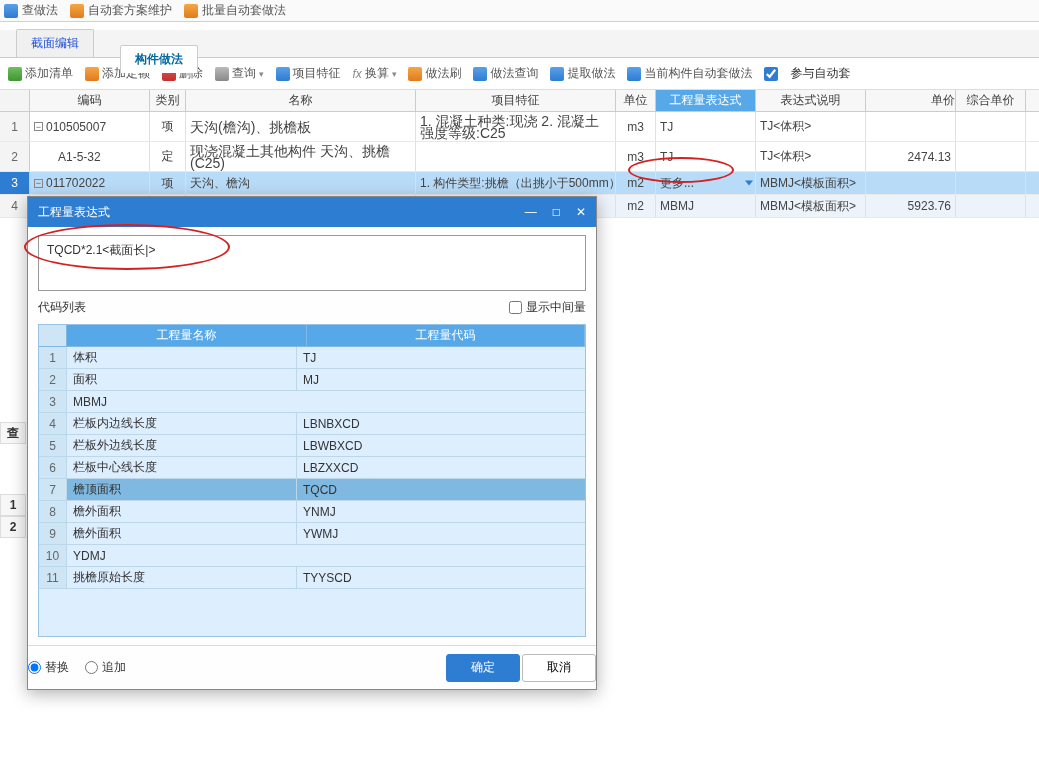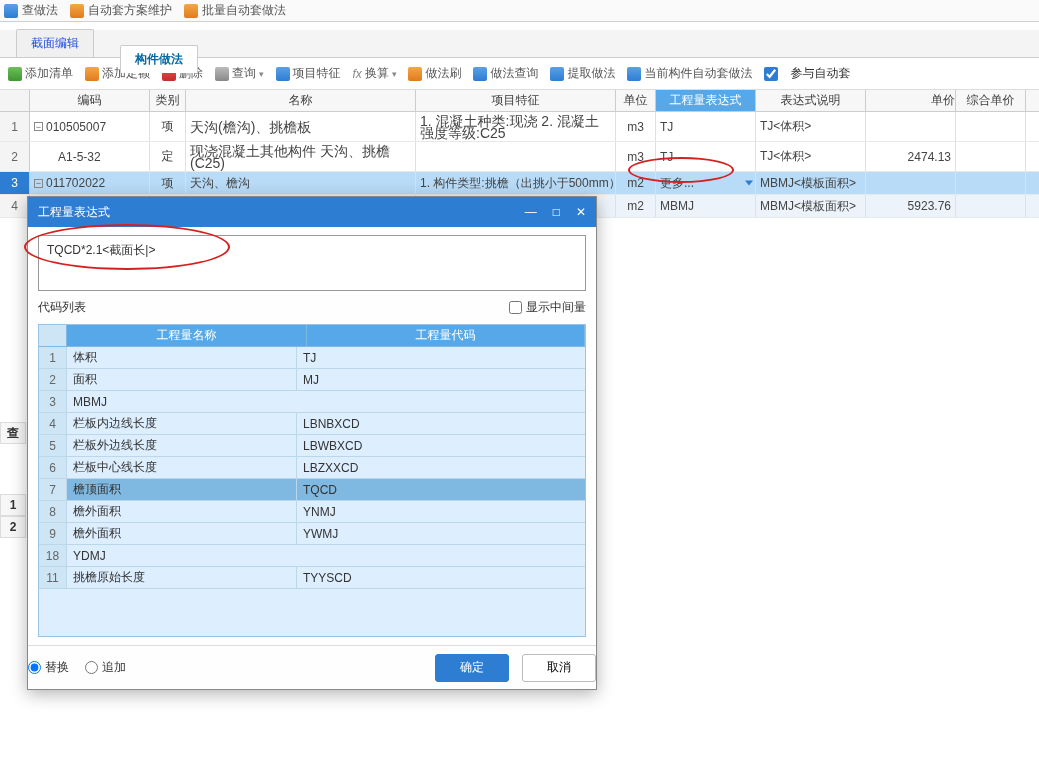--- a/index.html
+++ b/index.html
@@ -72,21 +72,21 @@
 .crow { display: flex; height: 22px; border-bottom: 1px solid #bcd6ea; }
 .crow.sel { background: #7fb8e0; }
 .crow .cn { width: 28px; background: #cde5f5; display: flex; align-items: center; justify-content: center; color: #666; border-right: 1px solid #bcd6ea; }
 .crow .cname { width: 230px; display: flex; align-items: center; padding: 0 6px; border-right: 1px solid #bcd6ea; }
 .crow .ccode { flex: 1; display: flex; align-items: center; padding: 0 6px; }
 .modal-footer { height: 44px; display: flex; align-items: center; justify-content: space-between; padding: 0 0; border-top: 1px solid #ddd; }
 .radio-group { display: flex; gap: 16px; }
 .radio-group label { display: flex; align-items: center; gap: 4px; }
 .btn { height: 28px; padding: 0 24px; border: 1px solid #bbb; background: #fff; border-radius: 3px; cursor: pointer; }
 .btn.primary { background: #2d7dd2; color: #fff; border-color: #2d7dd2; }
-.btn-group { display: flex; gap: 13px; }
+.btn-group { display: flex; gap: 2px; }
 
 
 .left-gutter { position: absolute; left: 0; top: 418px; width: 26px; }
 .left-gutter .g { height: 22px; display: flex; align-items: center; justify-content: center; border: 1px solid #ddd; background: #f7f7f7; color: #2d7dd2; font-weight: bold; }
 
 
 .ico { width: 14px; height: 14px; display: inline-block; }
 .ico.orange { background: linear-gradient(#f4a742,#e07b1f); border-radius: 2px; }
 .ico.red { background: linear-gradient(#e85050,#c03030); border-radius: 2px; }
 .ico.blue { background: linear-gradient(#5aa0e8,#2d7dd2); border-radius: 2px; }
@@ -328,21 +328,21 @@
             <div class="cn">8</div>
             <div class="cname">檐外面积</div>
             <div class="ccode">YNMJ</div>
           </div>
           <div class="crow">
             <div class="cn">9</div>
             <div class="cname">檐外面积</div>
             <div class="ccode">YWMJ</div>
           </div>
           <div class="crow">
-            <div class="cn">18</div>
+            <div class="cn">10</div>
             <div class="ccode">YDMJ</div>
           </div>
           <div class="crow">
             <div class="cn">11</div>
             <div class="cname">挑檐原始长度</div>
             <div class="ccode">TYYSCD</div>
           </div>
         </div>
     </div>
   </div>

